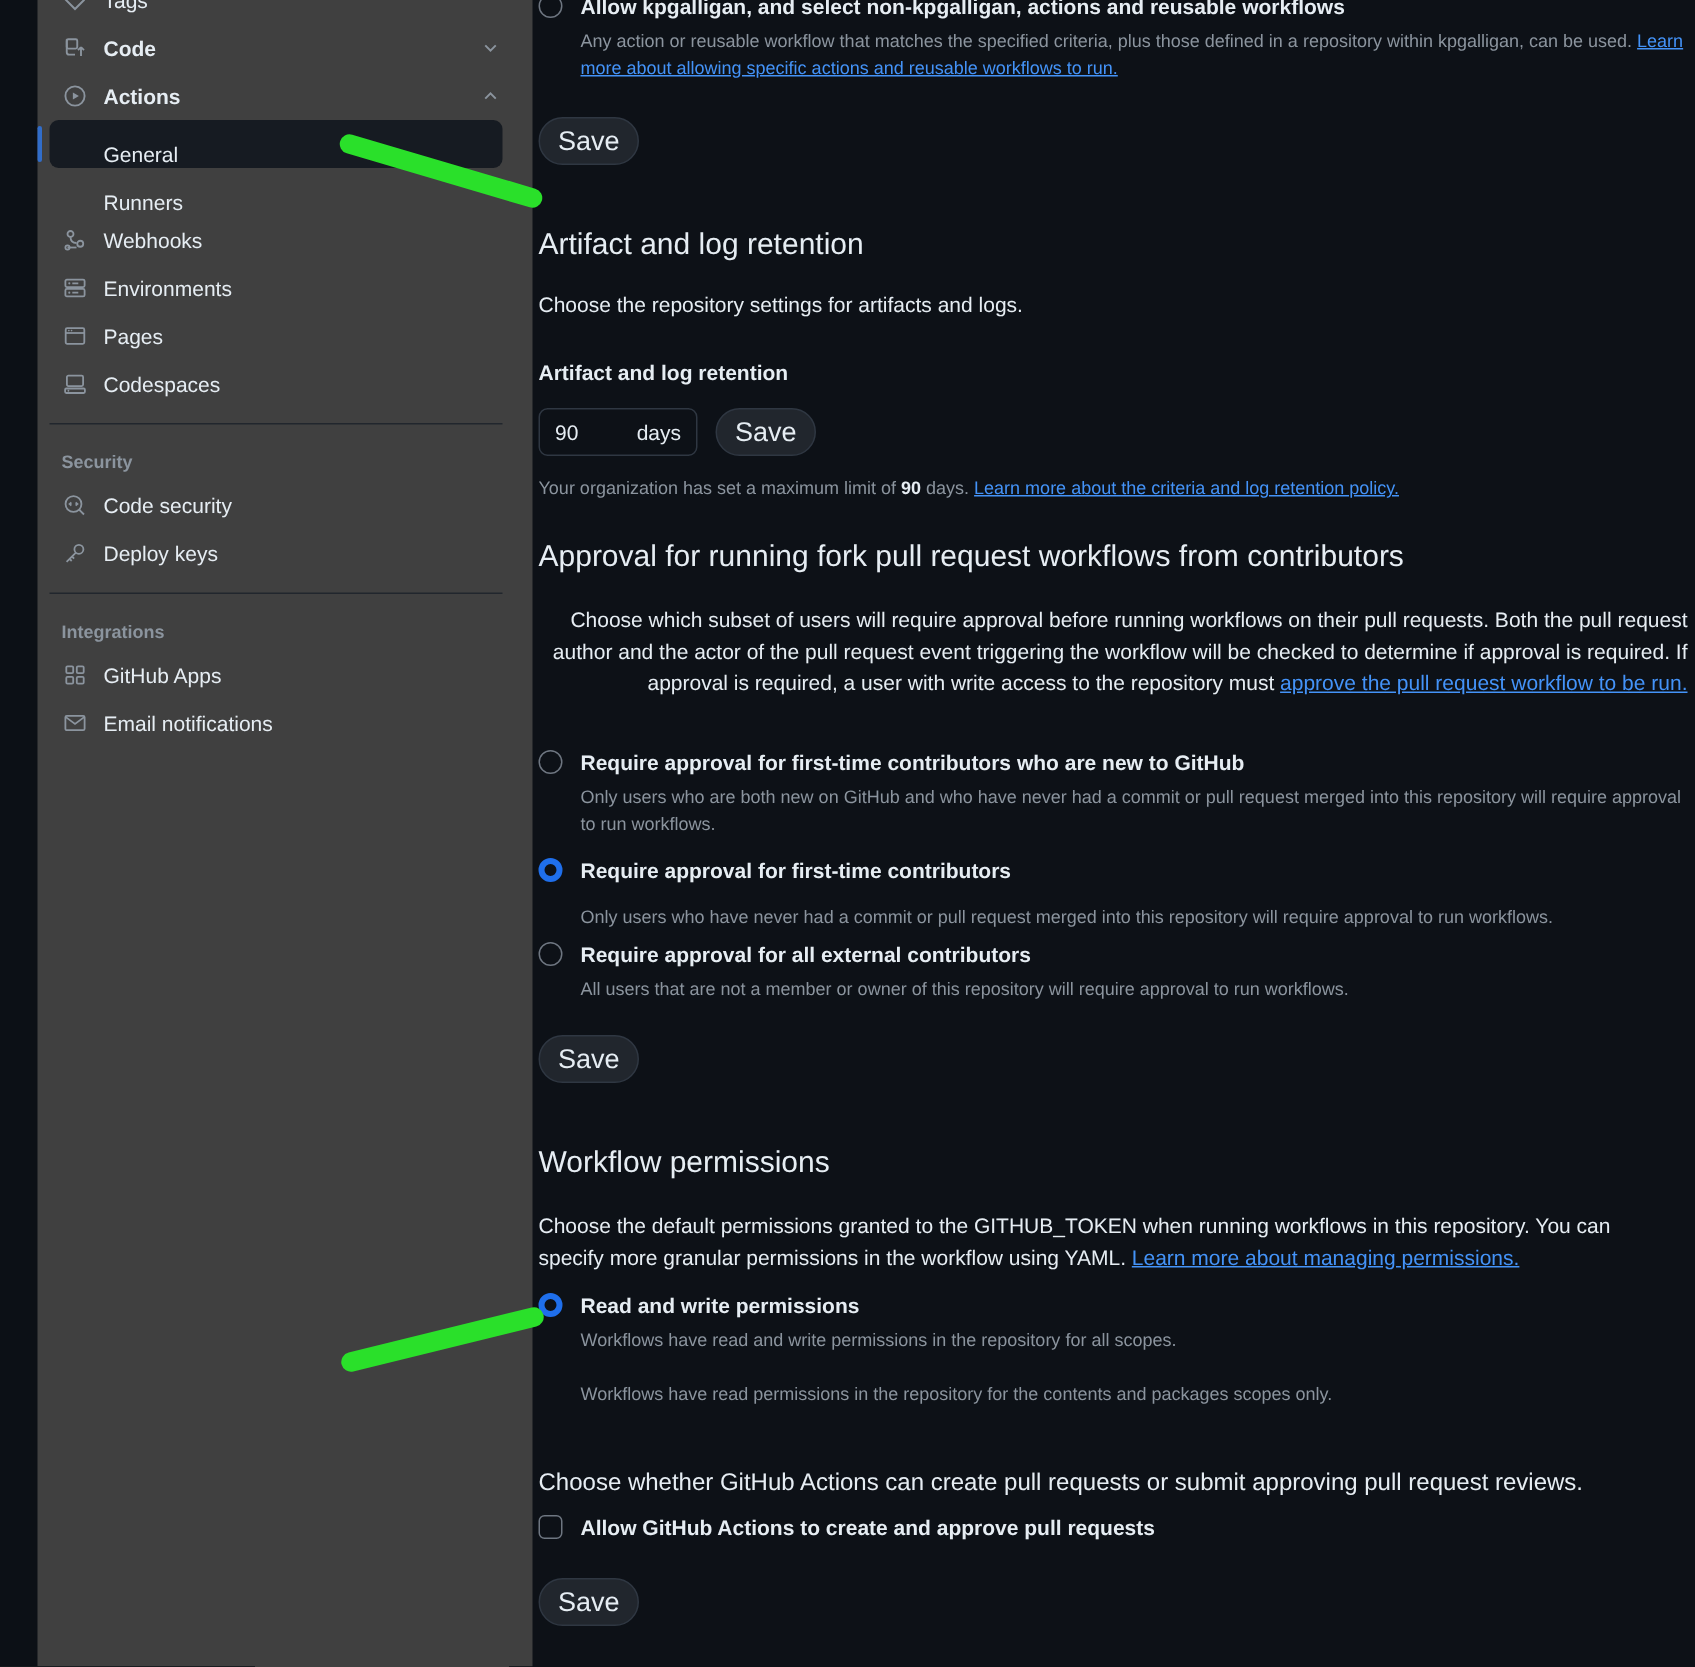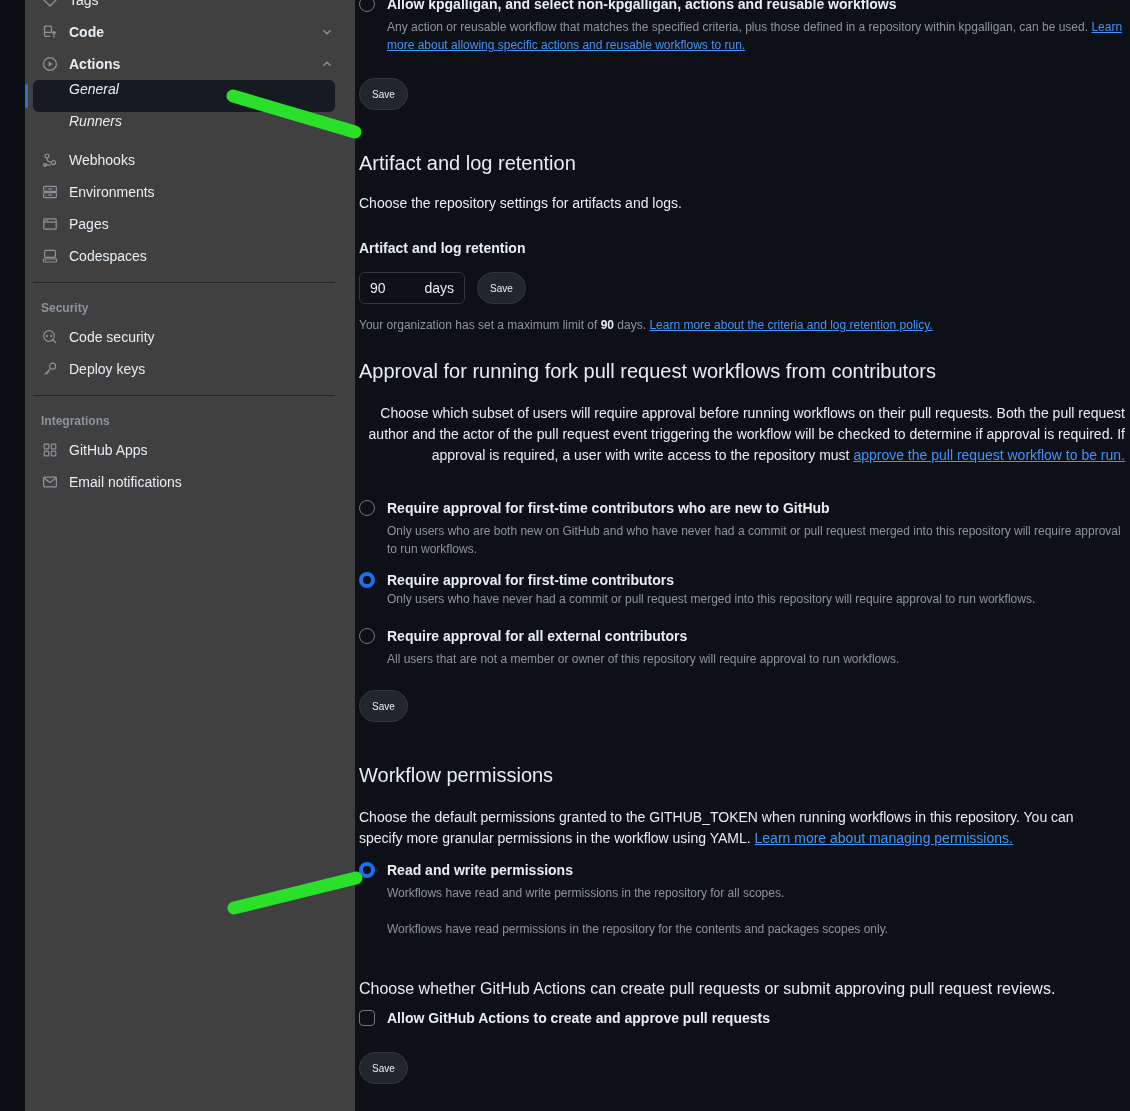--- a/index.html
+++ b/index.html
@@ -43,26 +43,25 @@
   .nav-item .ico svg { display:block; }
   .nav-label { font-size:14px; line-height:18px; white-space:nowrap; }
   .nav-item.bold .nav-label { font-weight:600; }
   .nav-item .chev {
     margin-left:auto; width:16px; height:16px; color:#8b949e;
     display:flex; align-items:center; justify-content:center;
   }
 
   .sub-item {
     position:relative;
-    display:flex; align-items:flex-start;
+    display:flex; align-items:flex-end;
     height:32px; margin:0 20px 0 8px;
     padding-left:36px;
     border-radius:6px;
     cursor:pointer;
-    font-style:italic;
   }
   .sub-item.active { background:#161b22; }
   .sub-item.active::before {
     content:""; position:absolute; left:-8px; top:4px;
     width:3px; height:24px; border-radius:3px; background:#316dca;
   }
   .sub-item .nav-label { font-size:14px; }
 
   .side-divider {
     height:1px; background:#21262d;
@@ -107,21 +106,21 @@
     margin-left:12px; font-size:14px; font-weight:600; line-height:20px;
     color:#e6edf3; cursor:pointer;
   }
   .opt-desc {
     margin-left:28px; font-size:12px; line-height:18px; color:#8b949e;
   }
 
   .btn {
     display:inline-flex; align-items:center; justify-content:center;
     height:32px; padding:0 12px;
-    font-size:10px; font-weight:500; color:#e6edf3;
+    font-size:18px; font-weight:500; color:#e6edf3;
     background:#21262d; border:1px solid #2f3742; border-radius:16px;
     cursor:pointer;
   }
 
   .retention-group { display:flex; align-items:center; }
   .num-field {
     display:flex; align-items:center;
     height:32px; width:106px;
     background:#0d1117; border:1px solid #2f3742; border-radius:6px;
     padding:0 10px; font-size:14px;
@@ -342,21 +341,21 @@
         <span class="opt-label">Require approval for first-time contributors who are new to GitHub</span>
       </div>
       <div class="opt-desc" style="margin-top:4px; width:735px;">Only users who are both new on GitHub and who have never had a commit or pull request merged into this repository will require approval to run workflows.</div>
     </div>
 
     <div class="abs" style="left:4px; top:570px; width:760px;">
       <div class="opt-row">
         <span class="radio sel"></span>
         <span class="opt-label">Require approval for first-time contributors</span>
       </div>
-      <div class="opt-desc" style="margin-top:0; width:735px;">Only users who have never had a commit or pull request merged into this repository will require approval to run workflows.</div>
+      <div class="opt-desc" style="margin-top:12px; width:735px;">Only users who have never had a commit or pull request merged into this repository will require approval to run workflows.</div>
     </div>
 
     <div class="abs" style="left:4px; top:626px; width:760px;">
       <div class="opt-row">
         <span class="radio"></span>
         <span class="opt-label">Require approval for all external contributors</span>
       </div>
       <div class="opt-desc" style="margin-top:4px; width:735px;">All users that are not a member or owner of this repository will require approval to run workflows.</div>
     </div>
 

